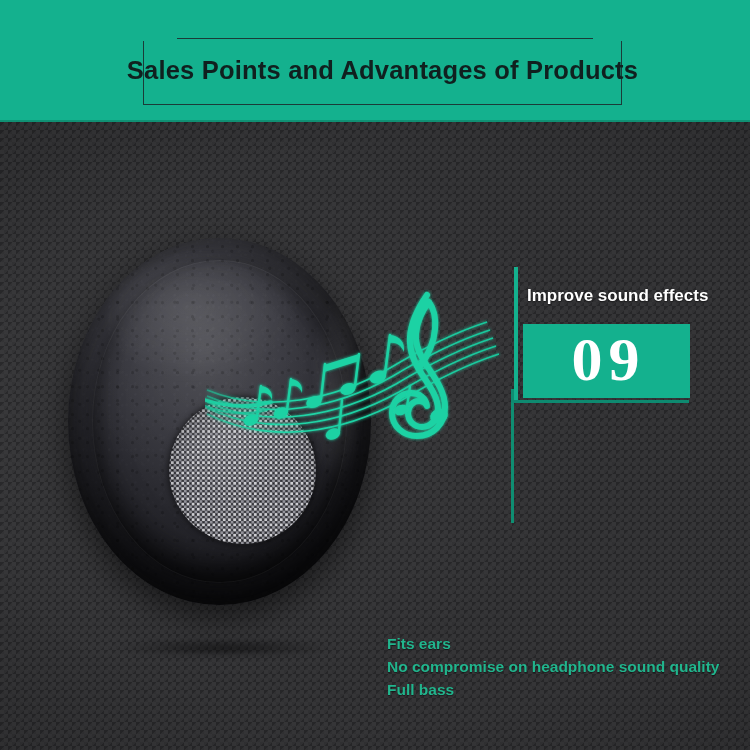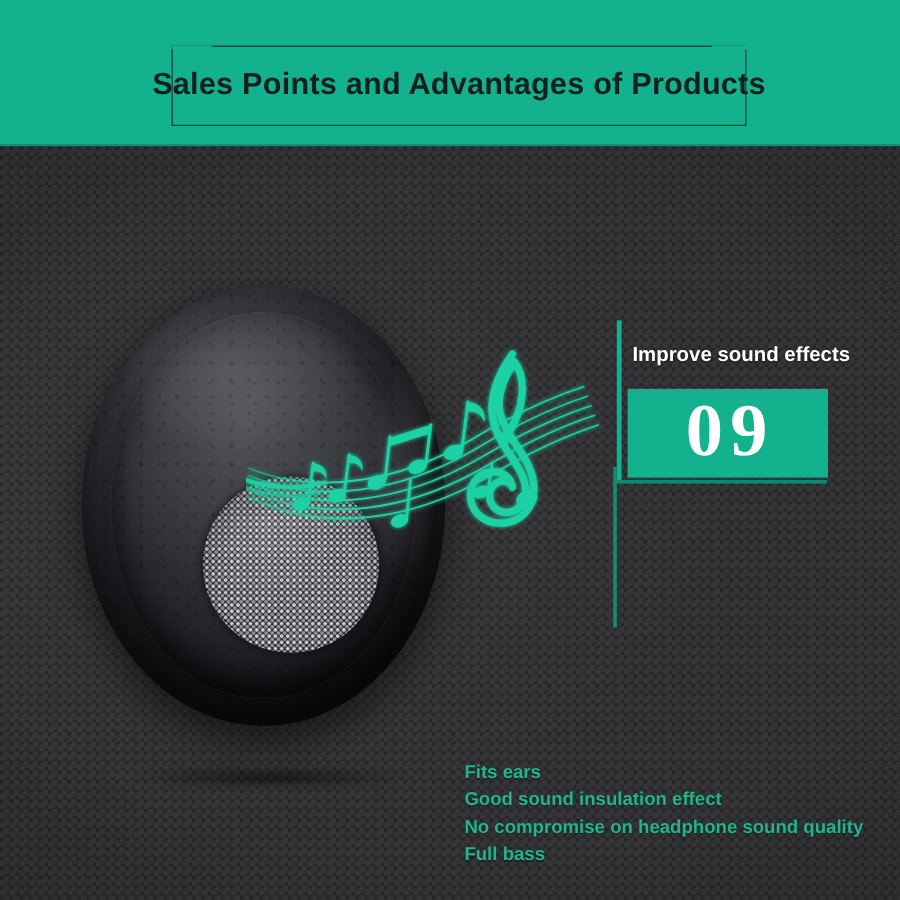--- a/index.html
+++ b/index.html
@@ -377,19 +377,18 @@
       <div class="badge-vline2"></div>
       <div class="badge-label">Improve sound effects</div>
       <div class="badge-num-box">
         <span class="badge-num">09</span>
       </div>
       <div class="badge-underline"></div>
     </div>
 
     <div class="features">
       <div class="feature-item">Fits ears</div>
-      <div class="feature-item">Good sound insulation effect</div>
       <div class="feature-item">No compromise on headphone sound quality</div>
       <div class="feature-item">Full bass</div>
     </div>
 
   </div>
 </div>
 
 </body></html>

